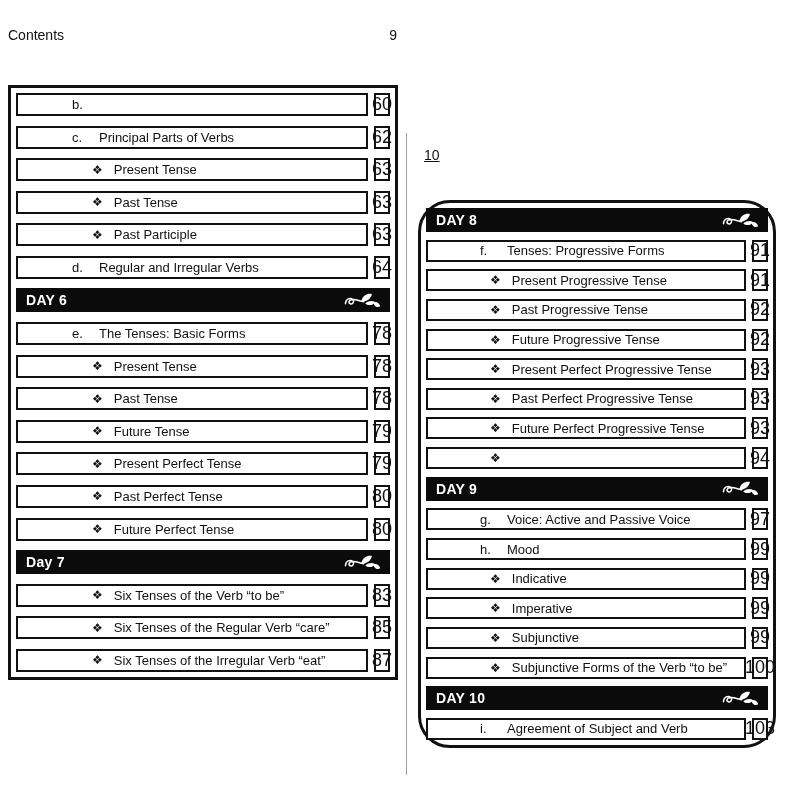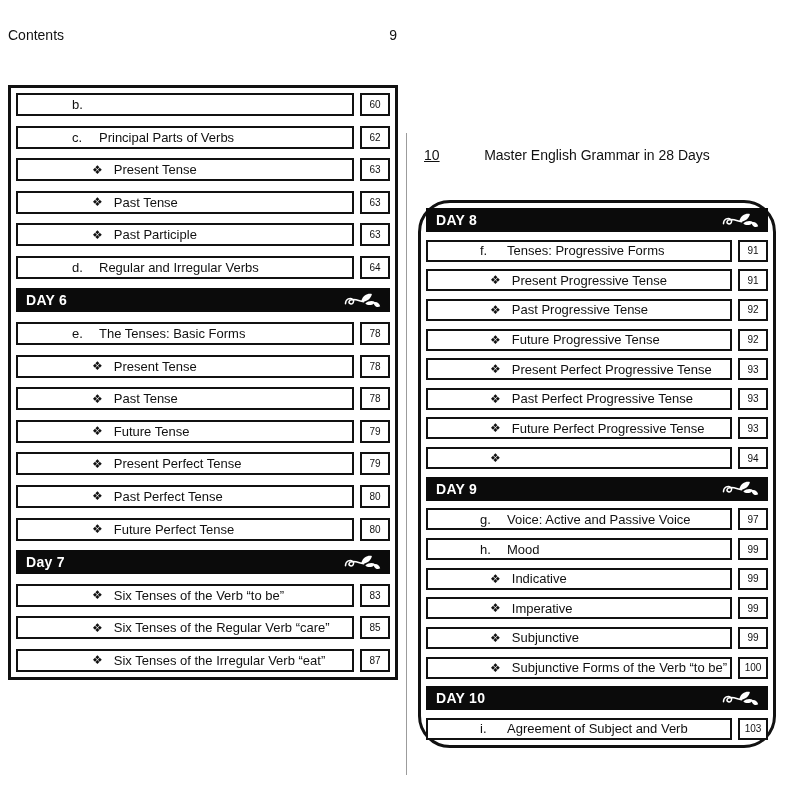--- a/index.html
+++ b/index.html
@@ -62,24 +62,24 @@
   }
   .text-box.letter { padding-left: 54px; }
   .text-box.bullet { padding-left: 74px; }
   #right-box .text-box.letter { padding-left: 52px; }
   #right-box .text-box.bullet { padding-left: 62px; }
 
   .prefix { display: inline-block; min-width: 14px; margin-right: 13px; }
   .bullet-glyph { margin-right: 11px; font-size: 12px; line-height: 1; }
 
   .num-box {
-    width: 30px; flex: none;
+    width: 16px; flex: none;
     border: 2px solid var(--ink);
     display: flex; align-items: center; justify-content: center;
-    font-size: 10px;
+    font-size: 18px;
     background: var(--paper);
   }
 
   .day-row {
     height: 24px;
     background: var(--bar-bg);
     color: var(--bar-text);
     display: flex;
     align-items: center;
     justify-content: space-between;
@@ -226,21 +226,20 @@
         <span class="item-label">Six Tenses of the Irregular Verb “eat”</span>
       </div>
       <div class="num-box">87</div>
     </div>
   </div>
 
 <div class="page-edge"></div>
 
 <div class="pg-header" id="right-header">
   <span class="pgnum">10</span>
-  <span>Master English Grammar in 28 Days</span>
 </div>
 <div class="toc-box" id="right-box">
     <div class="row day-row">
       <span class="day-label">DAY 8</span>
       <svg width="38" height="17" viewBox="0 0 46 20" xmlns="http://www.w3.org/2000/svg" aria-hidden="true">
     <path d="M3 14 C3 8 9 6 12 9 C14 11 12 15 9 14 C6 13 7 9 11 9 C17 8 19 11 25 11.5" stroke="#ffffff" stroke-width="1.8" fill="none" stroke-linecap="round"></path>
     <path d="M22 11 C24 3 30 1 35 2 C34 8 28 12 22 11 Z" fill="#ffffff"></path>
     <path d="M27 13.5 C31 10 36 10 39 12 C36 16 30 16.5 27 13.5 Z" fill="#ffffff"></path>
     <path d="M37 12 C41 11 44 13 45 17 C41 19.5 37 16 37 12 Z" fill="#ffffff"></path>
   </svg>

